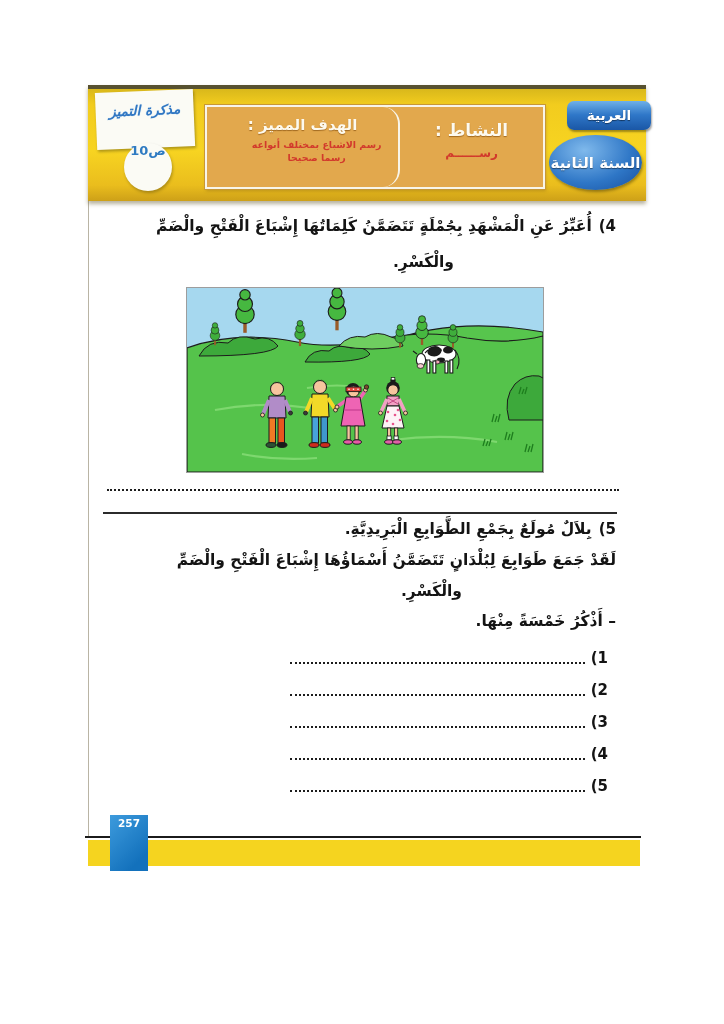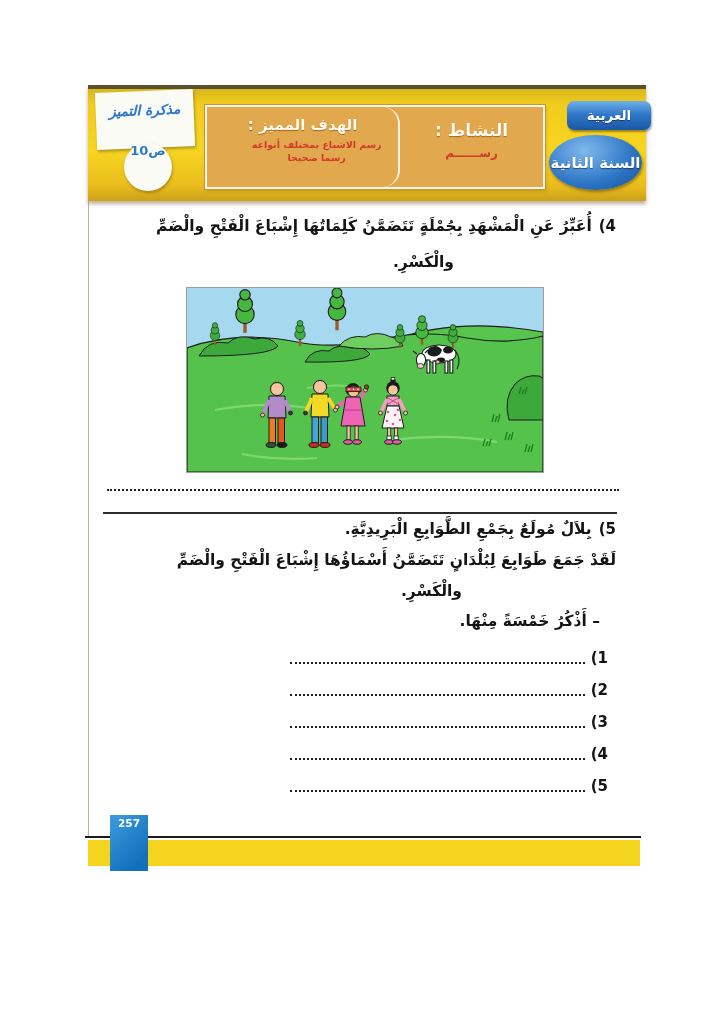--- a/index.html
+++ b/index.html
@@ -45,21 +45,21 @@
 
   
   .rtl-line{position:absolute;display:flex;direction:rtl;align-items:flex-start;gap:7px;
             white-space:nowrap;font-size:15.5px;font-weight:700;line-height:1.65;}
   .num{direction:ltr;unicode-bidi:isolate;font-size:15px;font-weight:700;}
   .ex4-l1{right:108px;top:214px;}
   .ex4-l2{right:270px;top:250px;}
   .ex5-l1{right:108px;top:517px;}
   .ex5-l2{right:108px;top:548px;}
   .ex5-l3{right:262px;top:579px;}
-  .ex5-l4{right:124px;top:609px;align-items:center;}
+  .ex5-l4{right:108px;top:609px;align-items:center;}
 
   
   .scene{position:absolute;left:186px;top:287px;width:356px;height:184px;border:1px solid #9d9d9d;
          background:#a6d8ef;}
   .scene svg{display:block;}
 
   .ans-line{position:absolute;left:107px;top:477px;width:512px;height:12px;
             border-bottom:2.6px dotted #1d1d1d;}
   .divider{position:absolute;left:103px;top:512px;width:514px;height:0;border-top:2px solid #2b2b2b;}
 

